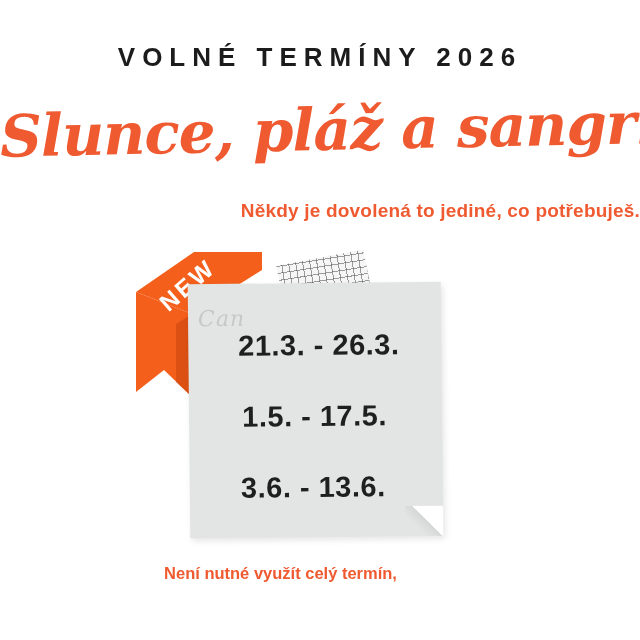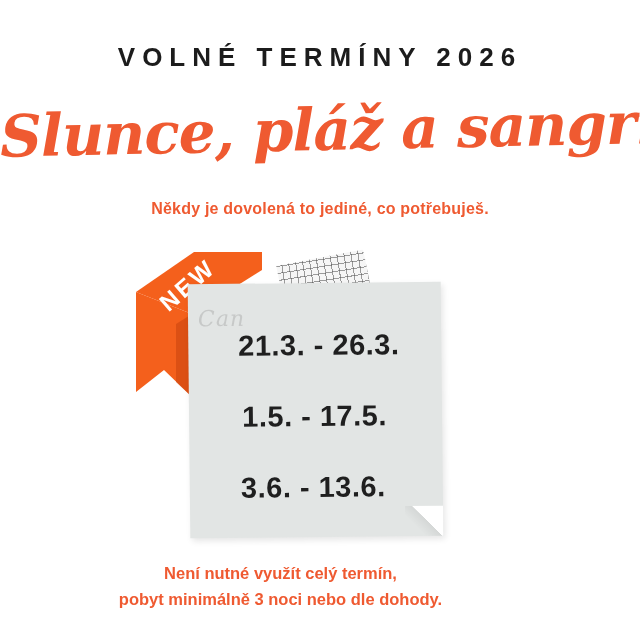--- a/index.html
+++ b/index.html
@@ -51,24 +51,24 @@
     letter-spacing: -1px;
     white-space: nowrap;
     transform: rotate(-1.2deg);
   }
 
   .subtitle {
     position: absolute;
     top: 200px;
     left: 0;
     width: 640px;
-    text-align: center;
-    font-family: "Liberation Sans", sans-serif;
-    font-weight: bold;
-    font-size: 16px;
+    text-align: right;
+    font-family: "Liberation Sans", sans-serif;
+    font-weight: bold;
+    font-size: 19px;
     color: #ef5a31;
     letter-spacing: 0.2px;
     white-space: nowrap;
   }
 
   
   .note {
     position: absolute;
     left: 189px;
     top: 283px;
@@ -205,16 +205,15 @@
     <div class="note-watermark">Can</div>
     <div class="dates">
       <div class="date-line l1">21.3. - 26.3.</div>
       <div class="date-line l2">1.5. - 17.5.</div>
       <div class="date-line l3">3.6. - 13.6.</div>
     </div>
   </div>
 
   <div class="footer">
     <div>Není nutné využít celý termín,</div>
-    <div>pobyt minimálně 3 noci nebo dle dohody.</div>
   </div>
 
 </div>
 
 </body></html>

